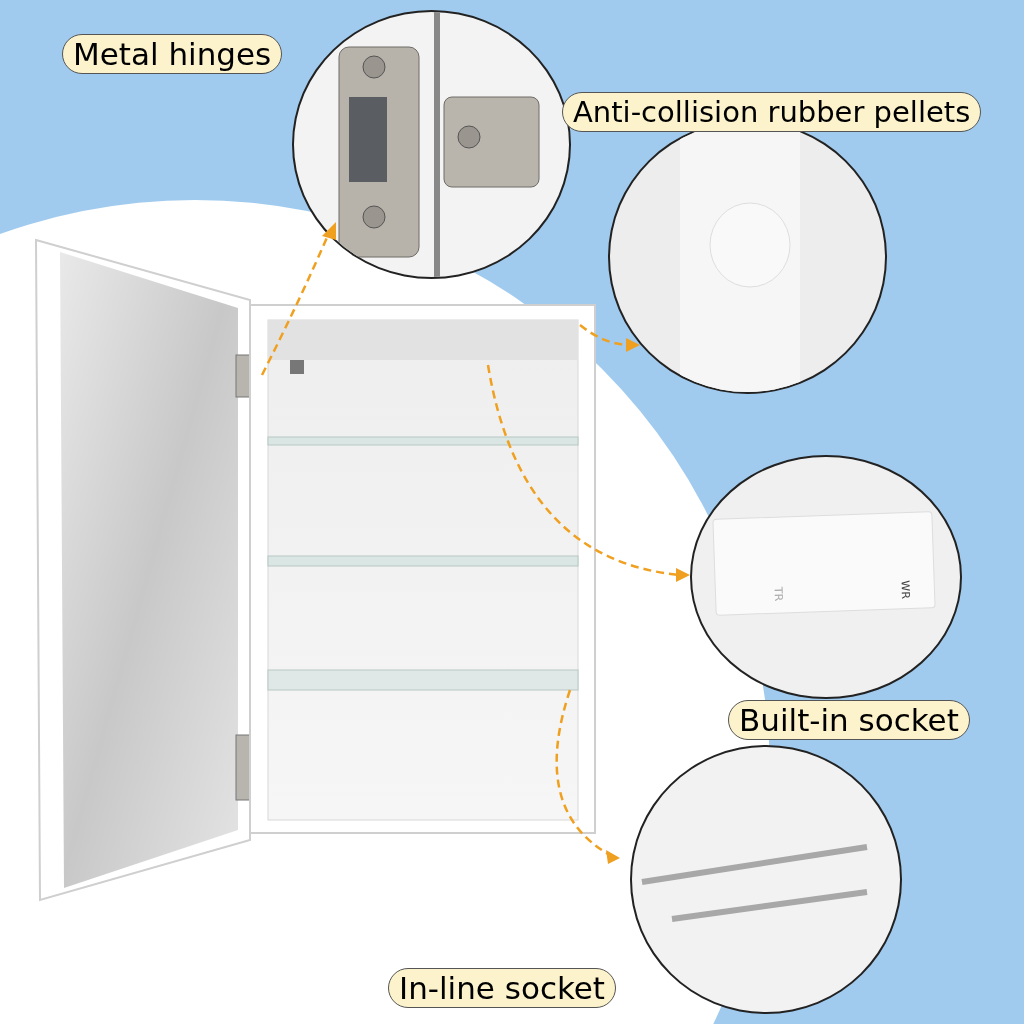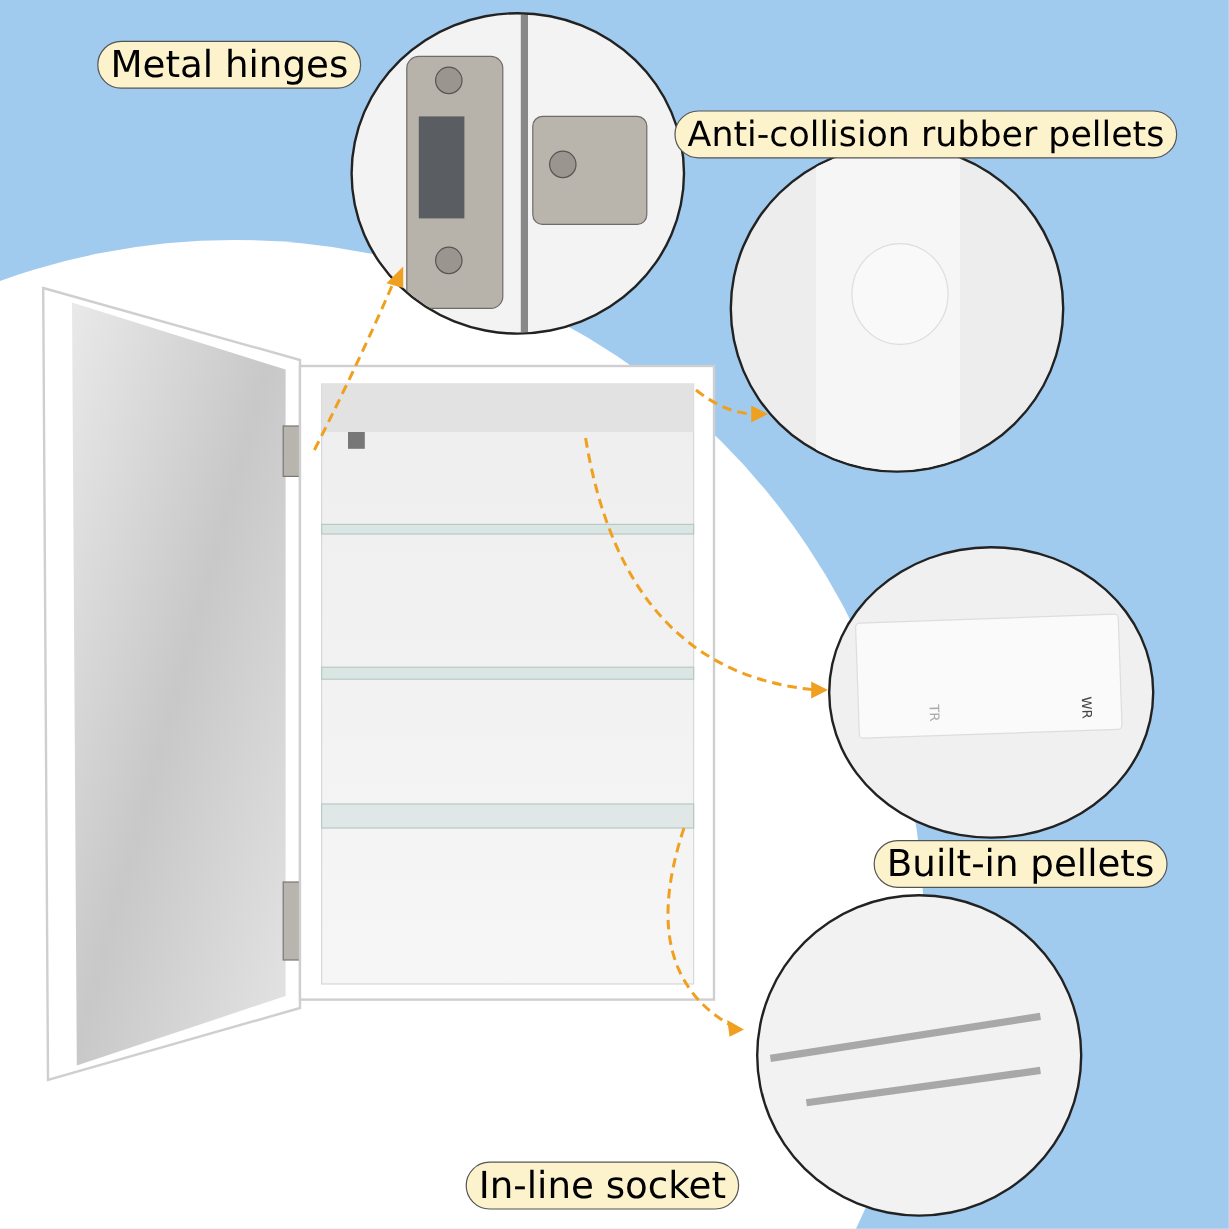--- a/index.html
+++ b/index.html
@@ -84,16 +84,16 @@
     <path d="M570 690 Q530 810 610 855"></path>
   </g>
   <g fill="#f0a020">
     <polygon points="336,222 322,236 336,240"></polygon>
     <polygon points="640,345 626,338 626,352"></polygon>
     <polygon points="690,575 676,568 676,582"></polygon>
     <polygon points="620,858 606,850 608,864"></polygon>
   </g>
 </svg>
 
-<div class="label" style="left:81px;top:34px;">Metal hinges</div>
+<div class="label" style="left:62px;top:34px;">Metal hinges</div>
 <div class="label" style="left:562px;top:92px;font-size:29px;">Anti-collision rubber pellets</div>
-<div class="label" style="left:728px;top:700px;">Built-in pellets</div>
+<div class="label" style="left:728px;top:700px;">Built-in socket</div>
 <div class="label" style="left:388px;top:968px;">In-line socket</div>
 
 </body></html>

